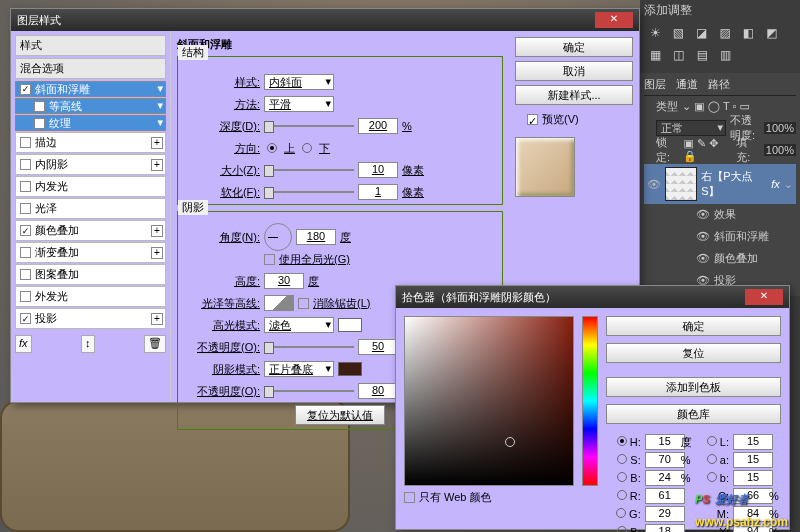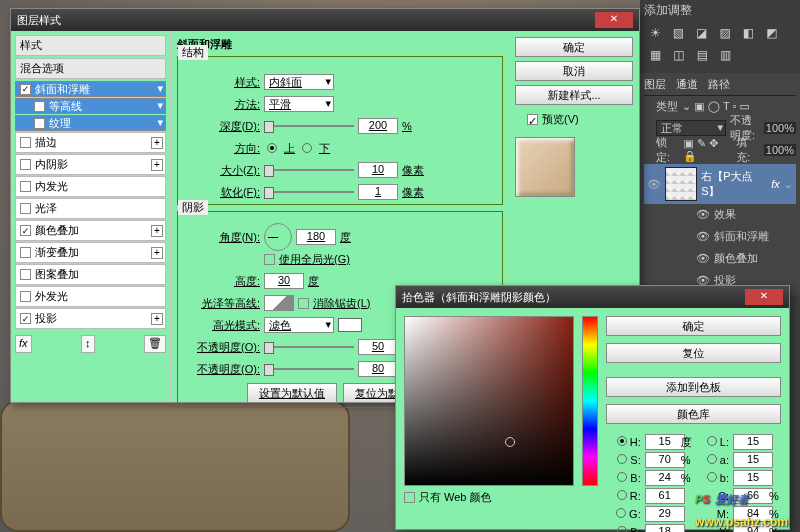--- a/index.html
+++ b/index.html
@@ -1,19 +1,19 @@
 <!DOCTYPE html>
 <html><head>
 <meta charset="utf-8">
 <style>
 *{box-sizing:border-box;margin:0;padding:0;font-family:"Microsoft YaHei",SimSun,sans-serif;font-size:11px;}
 body{width:800px;height:532px;background:#3a3a3a;overflow:hidden;position:relative;}
 .bg-wood{position:absolute;left:0;top:400px;width:350px;height:132px;background:linear-gradient(#8a7a60,#7a6a50);border-radius:18px;border:2px solid #5a4a30;}
 .bg-coffee{position:absolute;left:0;top:0;width:800px;height:532px;background:radial-gradient(circle at 50% 20%,#8a7a68,#555);}
-.dlg{position:absolute;background:#86efac;border:1px solid #888;box-shadow:3px 3px 8px rgba(0,0,0,.4);}
+.dlg{position:absolute;background:#c4b5fd;border:1px solid #888;box-shadow:3px 3px 8px rgba(0,0,0,.4);}
 .dlg-title{height:22px;background:linear-gradient(#4a4a4a,#2a2a2a);color:#fff;padding:2px 6px;display:flex;justify-content:space-between;align-items:center;}
 .close-x{background:#c74040;width:38px;height:16px;color:#fff;text-align:center;line-height:14px;font-size:10px;cursor:pointer;}
 .layer-style{left:10px;top:8px;width:630px;height:395px;}
 .ls-body{display:flex;height:370px;}
 .ls-left{width:160px;border-right:1px solid #ccc;padding:4px;}
 .ls-left-hdr{background:#e8e8e8;border:1px solid #bbb;padding:2px 4px;margin-bottom:2px;}
 .ls-item{display:flex;align-items:center;padding:2px 4px;border:1px solid #bbb;background:#fff;margin-bottom:1px;position:relative;}
 .ls-item.sel{background:#4a90d9;color:#fff;}
 .ls-item .cb{width:11px;height:11px;border:1px solid #888;background:#fff;margin-right:4px;display:flex;align-items:center;justify-content:center;font-size:9px;color:#000;}
 .ls-item .plus{position:absolute;right:2px;width:12px;height:12px;border:1px solid #888;background:#fff;text-align:center;line-height:10px;font-size:10px;}
@@ -263,27 +263,31 @@
             <span class="sel">滤色</span>
             <span class="swatch" style="background:#fff;"></span>
           </div>
         <div class="row">
             <span class="lbl">不透明度(O):</span>
             <div class="slider"></div>
             <span class="num">50</span>
             <span>%</span>
           </div>
         <div class="row">
+            <span class="lbl">阴影模式:</span>
+            <span class="sel">正片叠底</span>
+            <span class="swatch" style="background:#3d1d12;"></span>
+          </div>
+        <div class="row">
             <span class="lbl">不透明度(O):</span>
             <div class="slider"></div>
             <span class="num">80</span>
             <span>%</span>
           </div>
         <div class="bottom-btns">
-          <div class="btn">设置为默认值</div>
           <div class="btn">复位为默认值</div>
         </div>
       </div>
     </div>
     <div class="ls-right">
       <div class="btn">确定</div>
       <div class="btn">取消</div>
       <div class="btn">新建样式...</div>
       <div class="row">
           <span class="cb" style="width:11px;height:11px;border:1px solid #888;background:#fff;">✓</span>

